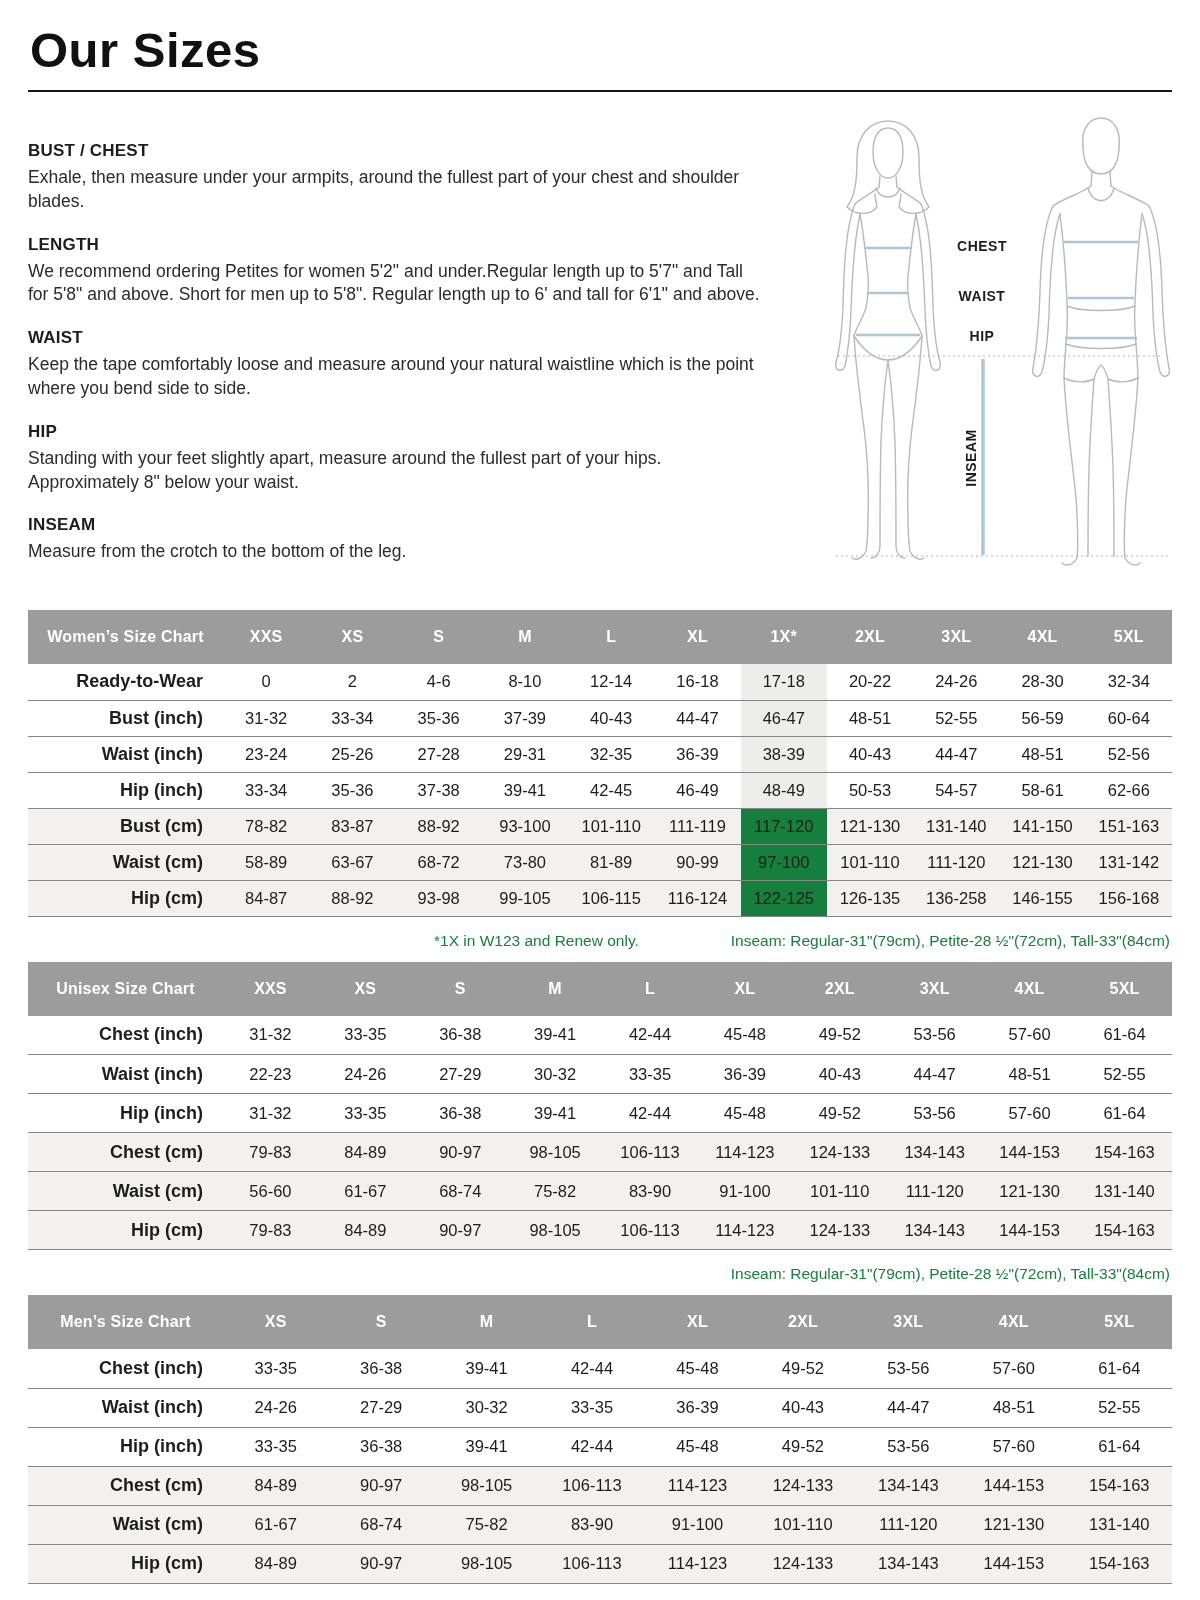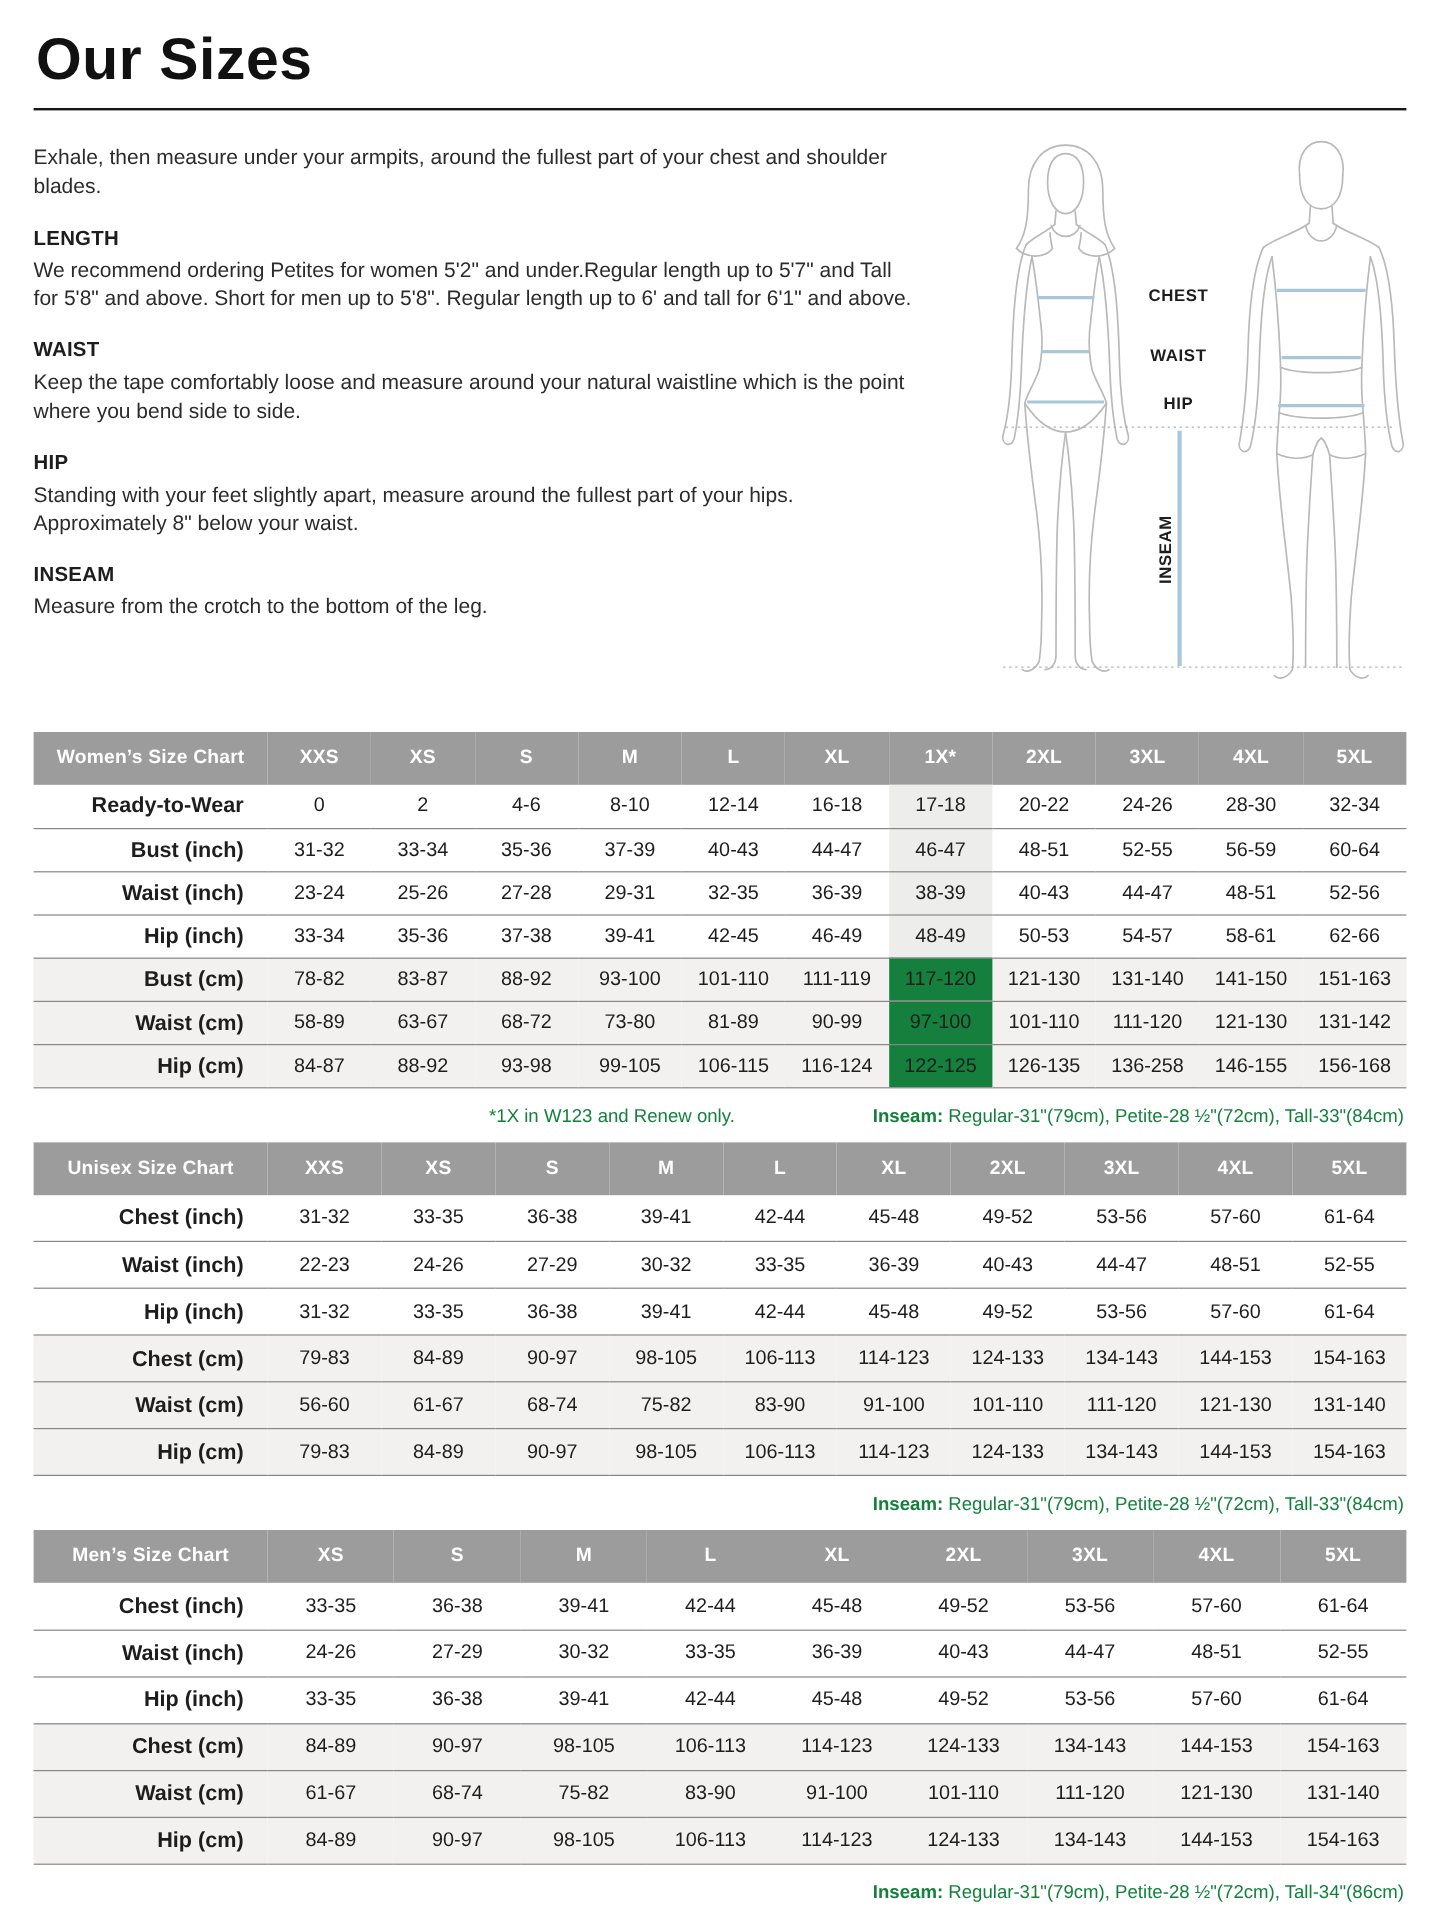--- a/index.html
+++ b/index.html
@@ -27,44 +27,45 @@
   svg.diagram .blue-thick { stroke:#a9c7d8; stroke-width:3.5; }
   svg.diagram .dotted { stroke:#b3b3b3; stroke-width:1; stroke-dasharray:2 3; }
   svg.diagram text { font-family:"Liberation Sans",sans-serif; font-size:14px; font-weight:700; fill:#1d1d1d; letter-spacing:.5px; }
 
   .chart { margin-top:12px; }
   .chart.first { margin-top:34px; }
   .chart table { width:100%; border-collapse:collapse; table-layout:fixed; }
   .chart col.label-col { width:195px; }
   .chart thead th {
     background:#9c9c9c; color:#fff; font-size:16px; font-weight:700;
-    height:44px; text-align:center; letter-spacing:.2px;
+    height:54px; text-align:center; letter-spacing:.2px;
   }
   .chart tbody tr { border-bottom:1px solid #868686; }
   .chart tbody tr.shaded { background:#f2f1ef; }
   .chart tbody th.row-label { text-align:right; padding-right:20px; font-size:18px; font-weight:700; height:36px; }
   .chart tbody td { text-align:center; font-size:16.5px; height:36px; }
   .chart.tall tbody th.row-label, .chart.tall tbody td { height:39px; }
   .chart tbody td.hl { background:#ededeb; }
   .chart tbody tr.shaded td.hl { background:#15803d; }
 
   .footnote { display:flex; justify-content:flex-end; gap:92px; font-size:15.5px; color:#15803d; margin-top:15px; padding-right:2px; }
-  .footnote b { font-weight:700;margin-left:23px; }
+  .footnote b { font-weight:400; }
 </style>
 </head>
 <body>
 
 <div class="page">
 
   <h1 class="title">Our Sizes</h1>
   <hr class="title-rule">
 
   <div class="content-row">
     <div class="measure-info">
       <div id="instruction-sections">
+          <h3>BUST / CHEST</h3>
           <p>Exhale, then measure under your armpits, around the fullest part of your chest and shoulder blades.</p>
           <h3>LENGTH</h3>
           <p>We recommend ordering Petites for women 5'2" and under.Regular length up to 5'7" and Tall for 5'8" and above. Short for men up to 5'8". Regular length up to 6' and tall for 6'1" and above.</p>
           <h3>WAIST</h3>
           <p>Keep the tape comfortably loose and measure around your natural waistline which is the point where you bend side to side.</p>
           <h3>HIP</h3>
           <p>Standing with your feet slightly apart, measure around the fullest part of your hips. Approximately 8" below your waist.</p>
           <h3>INSEAM</h3>
           <p>Measure from the crotch to the bottom of the leg.</p>
         </div>

